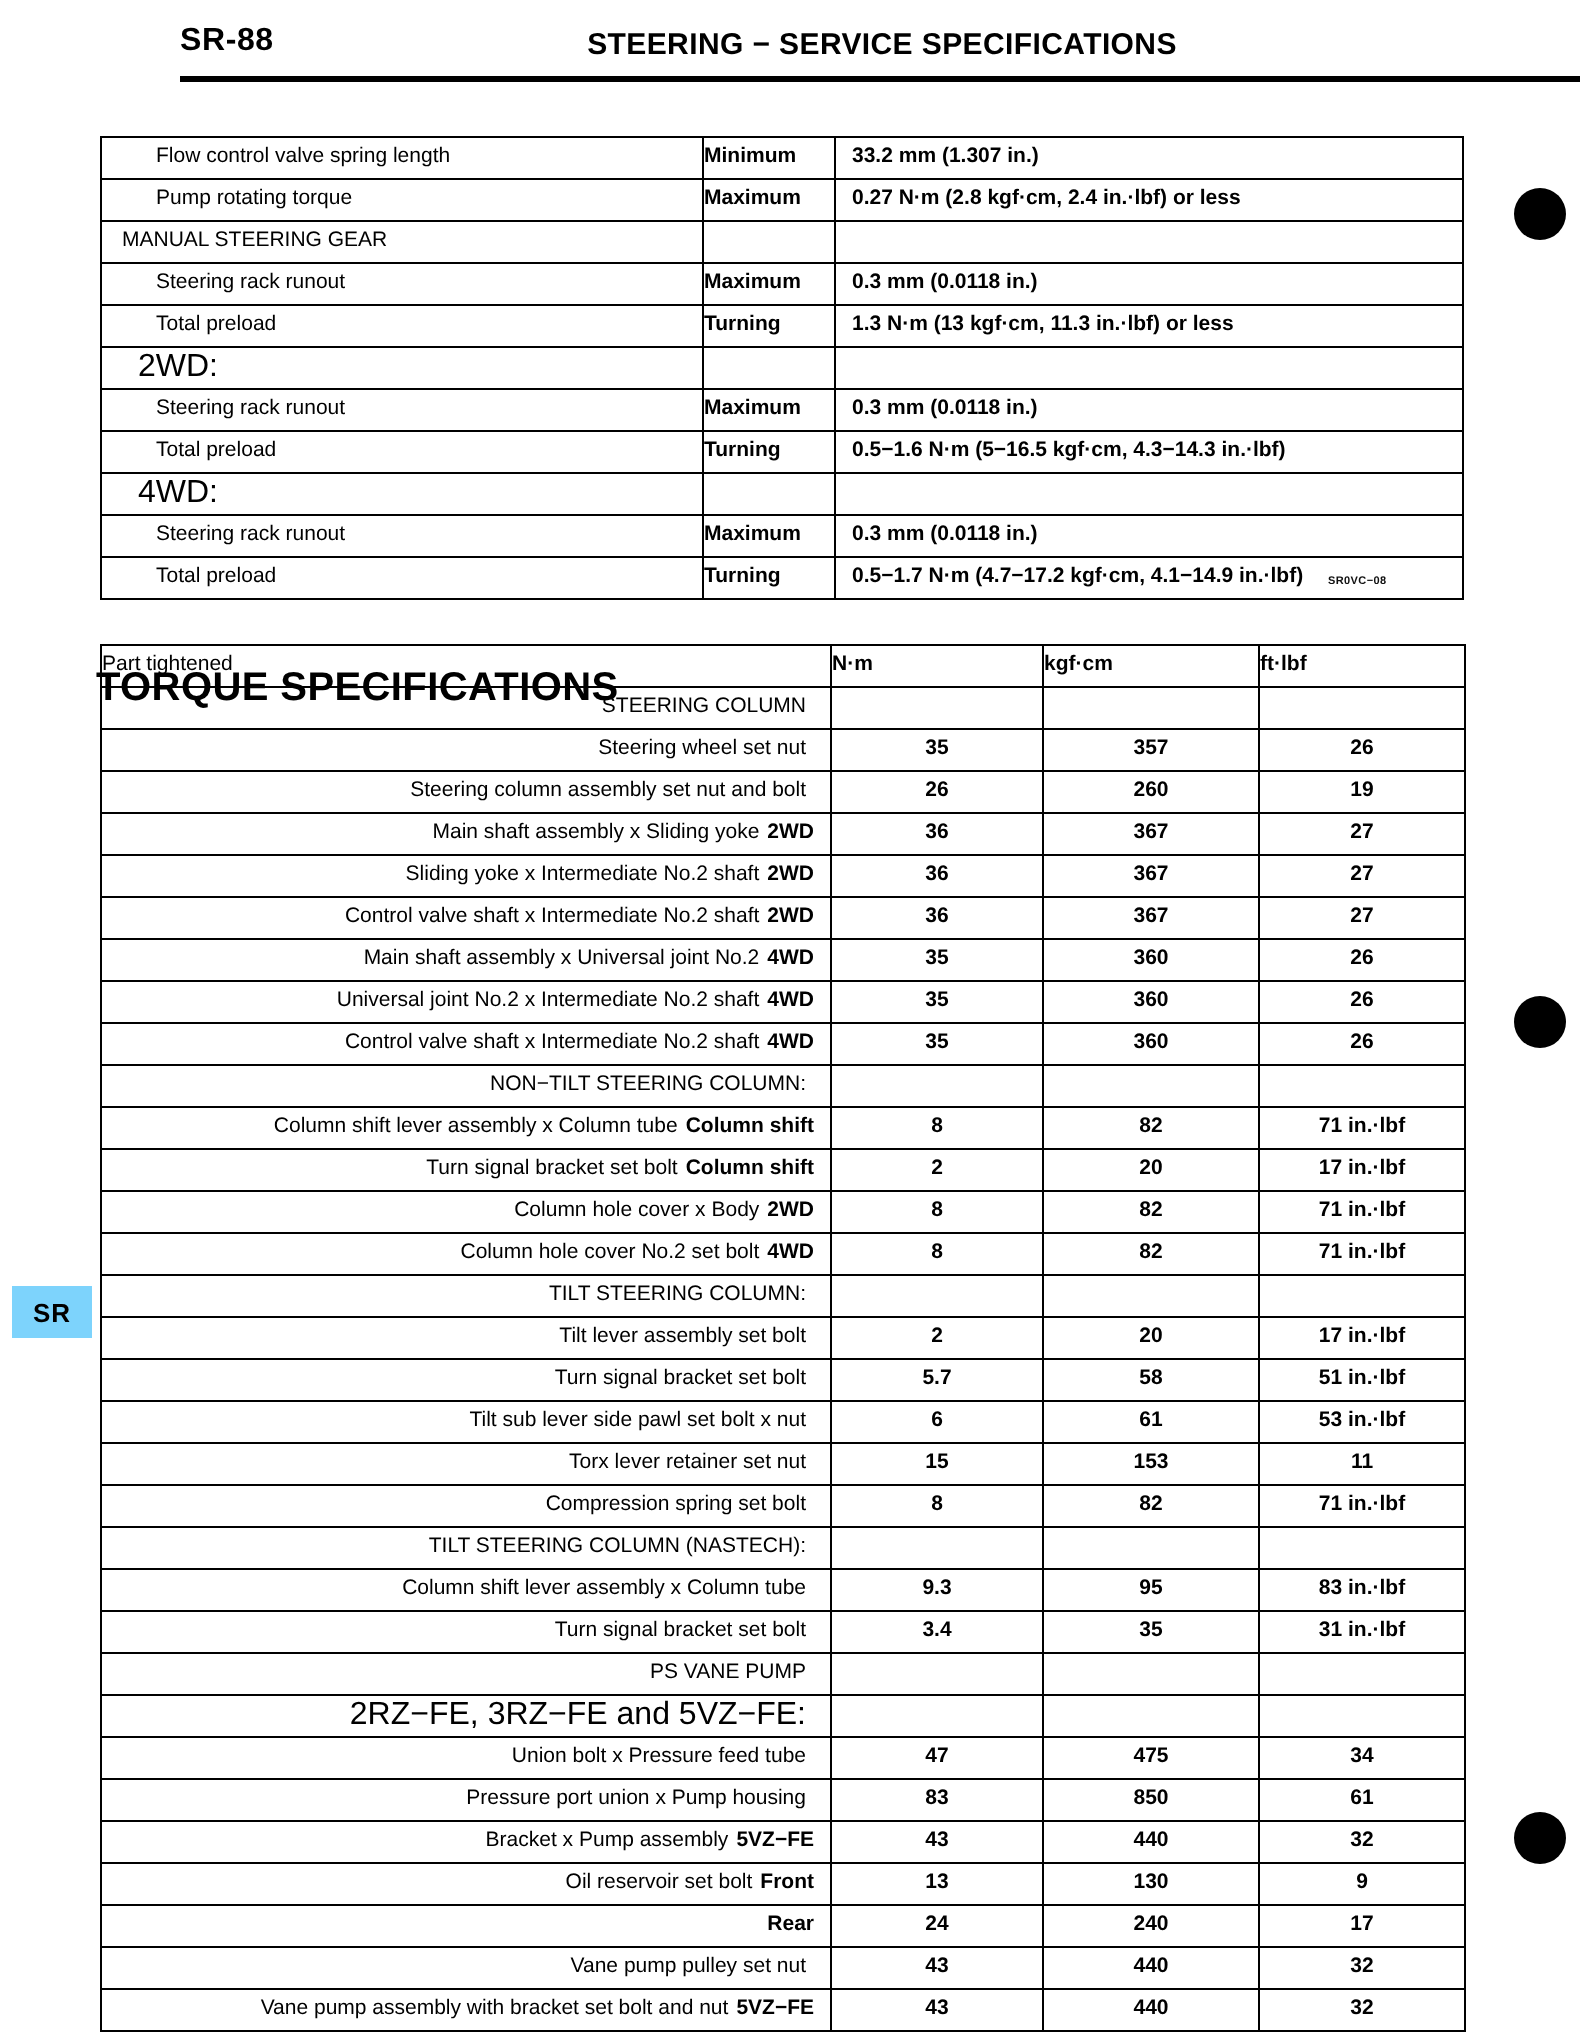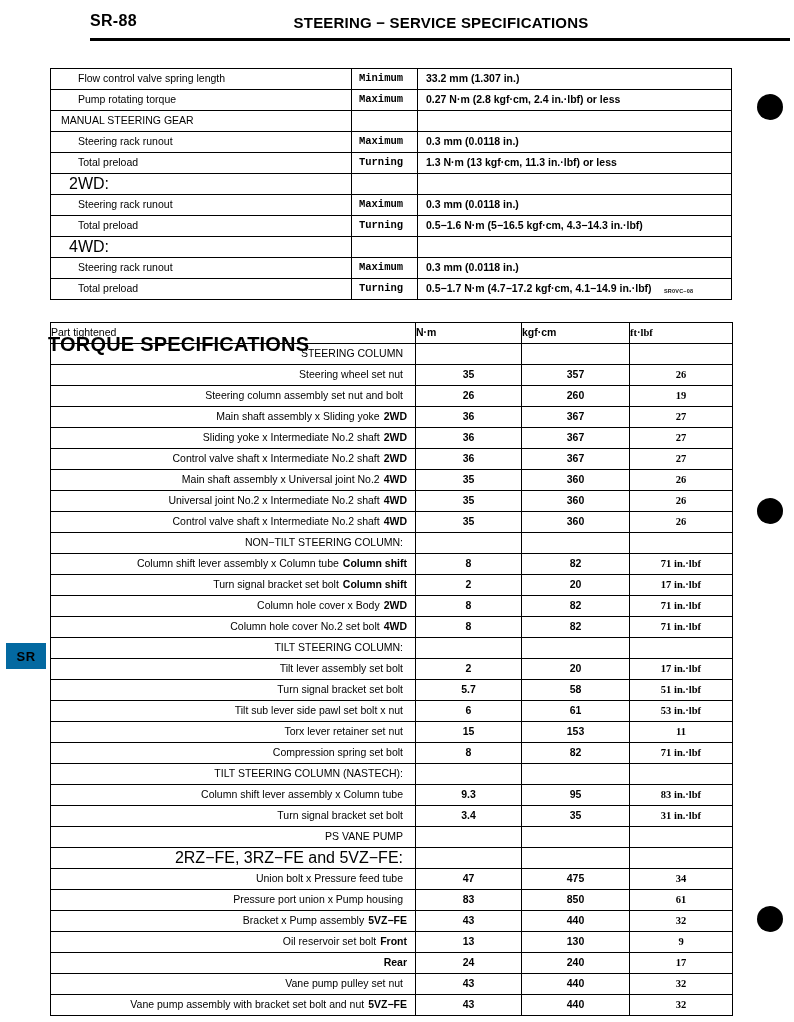--- a/index.html
+++ b/index.html
@@ -64,21 +64,21 @@
   .margin-dot.d2 { left: 757px; top: 498px; }
   .margin-dot.d3 { left: 757px; top: 906px; }
 
   
   .side-tab {
     position: absolute;
     left: 6px;
     top: 643px;
     width: 40px;
     height: 26px;
-    background: #0369a1;
+    background: #7dd3fc;
     display: flex;
     align-items: center;
     justify-content: center;
     font-size: 13px;
     font-weight: bold;
     letter-spacing: 0.5px;
   }
 
   
   .spec-table {
@@ -107,21 +107,21 @@
 
   
   #table-torque {
     left: 50px;
     top: 322px;
     width: 678px;
   }
   #table-torque td.c-part { width: 364px; }
   #table-torque td.c-nm   { width: 105px; }
   #table-torque td.c-kgf  { width: 107px; }
-  #table-torque td.c-ft   { width: 102px; font-family: Liberation Serif, serif; }
+  #table-torque td.c-ft   { width: 102px; }
 
   
   .t-item {
     padding-left: 27px;
     padding-right: 4px;
     font-size: 10.5px;
     white-space: nowrap;
   }
   .t-section {
     padding-left: 10px;
@@ -129,26 +129,25 @@
     font-size: 10.5px;
     white-space: nowrap;
   }
   .t-sub {
     padding-left: 18px;
     padding-right: 4px;
     font-size: 16px;
     white-space: nowrap;
   }
   .t-cond {
-    text-align: center;
+    text-align: left;
     padding-right: 7px;
     font-weight: bold;
     font-size: 10.5px;
     white-space: nowrap;
-    font-family: Liberation Mono, monospace;
   }
   .t-value {
     padding-left: 8px;
     font-weight: bold;
     font-size: 10.5px;
     white-space: nowrap;
   }
   .t-num {
     text-align: center;
     font-weight: bold;

